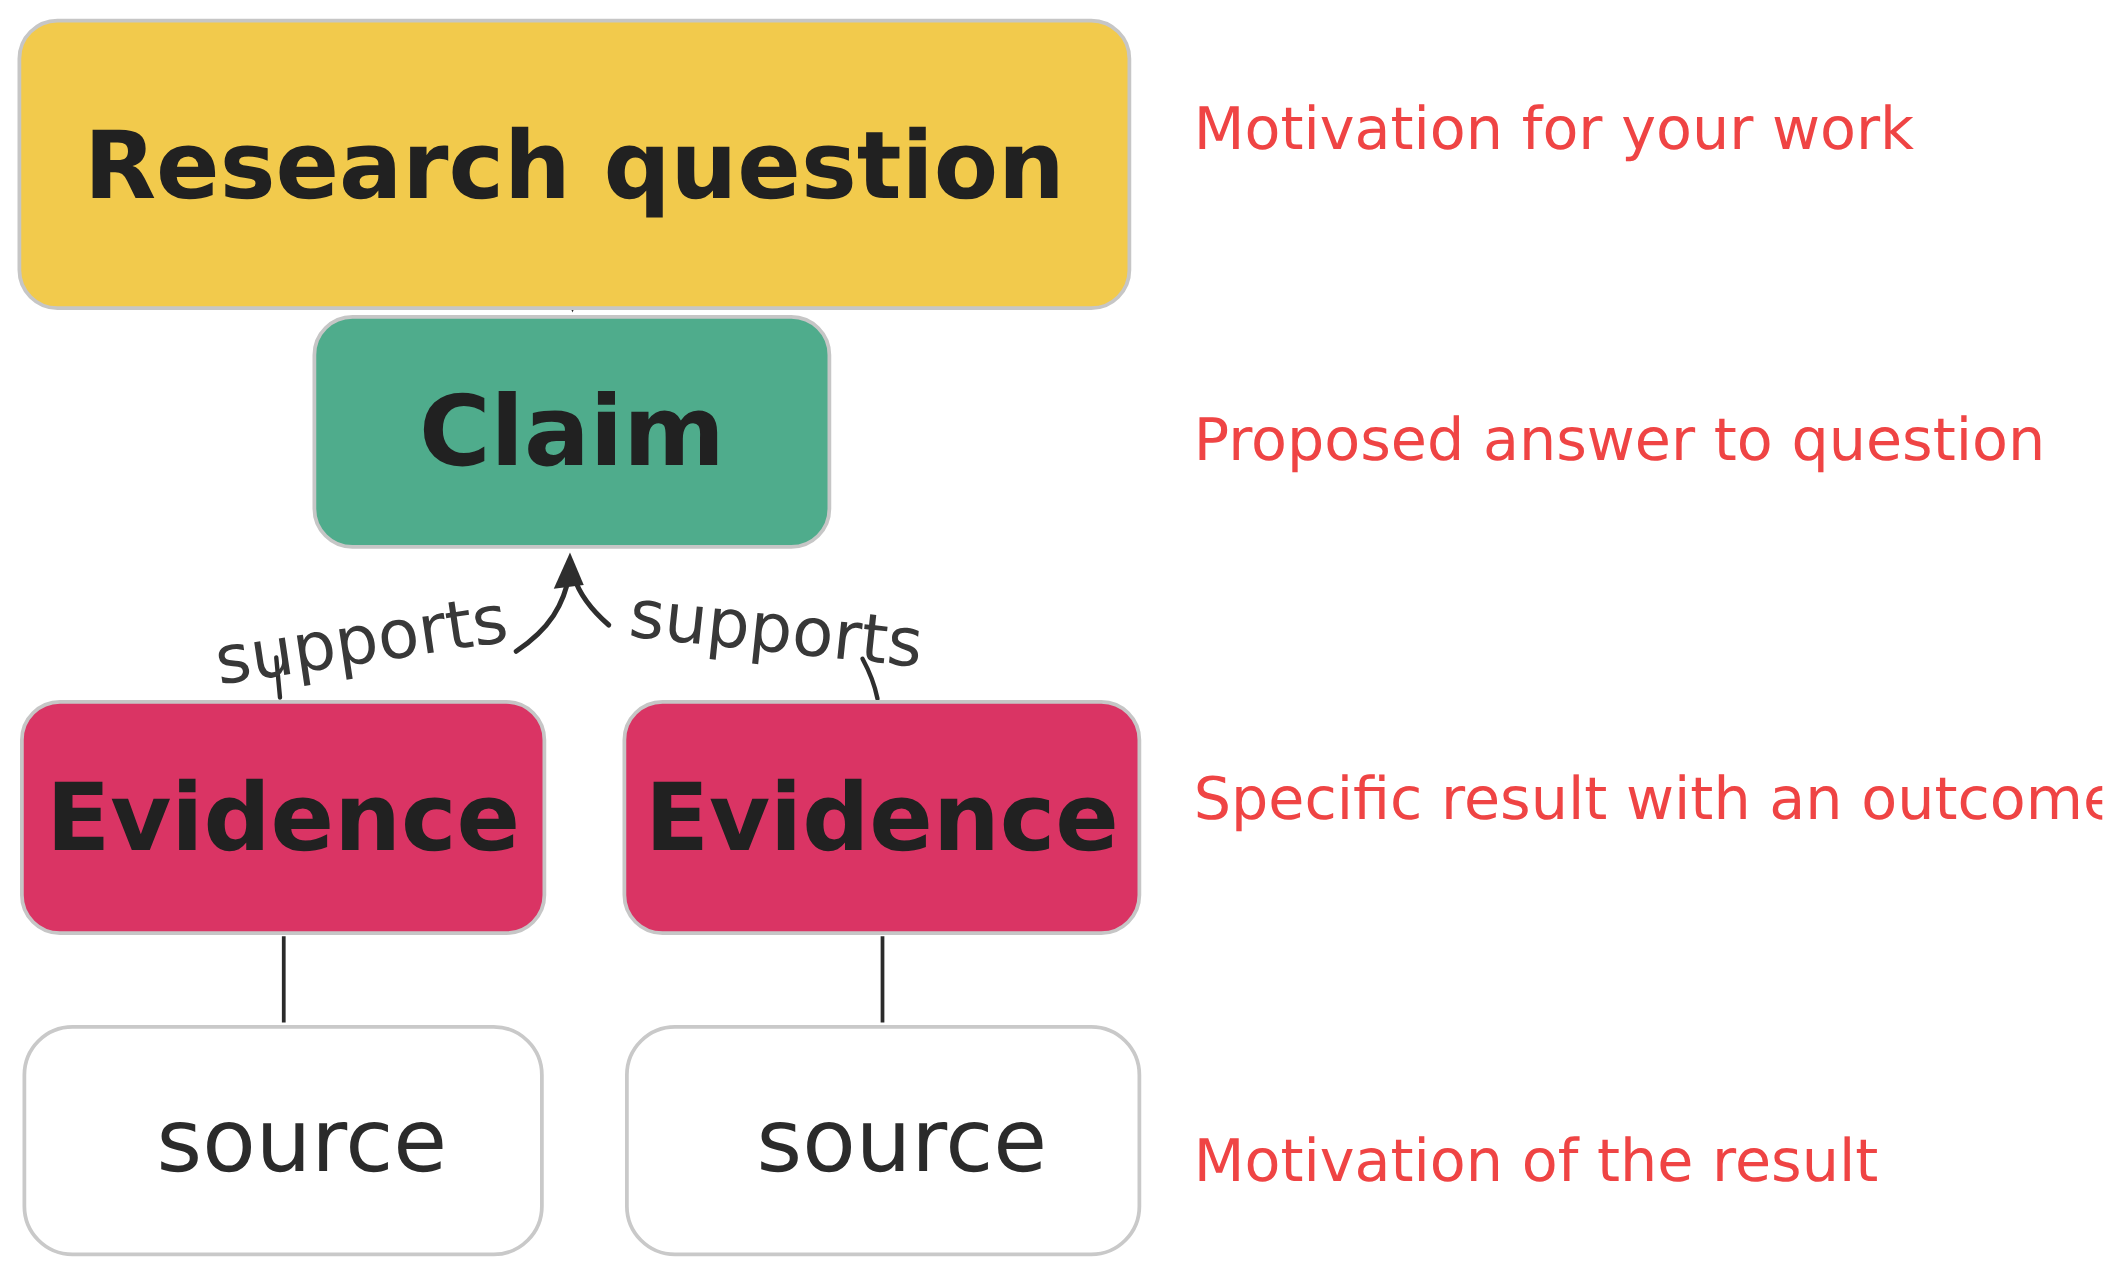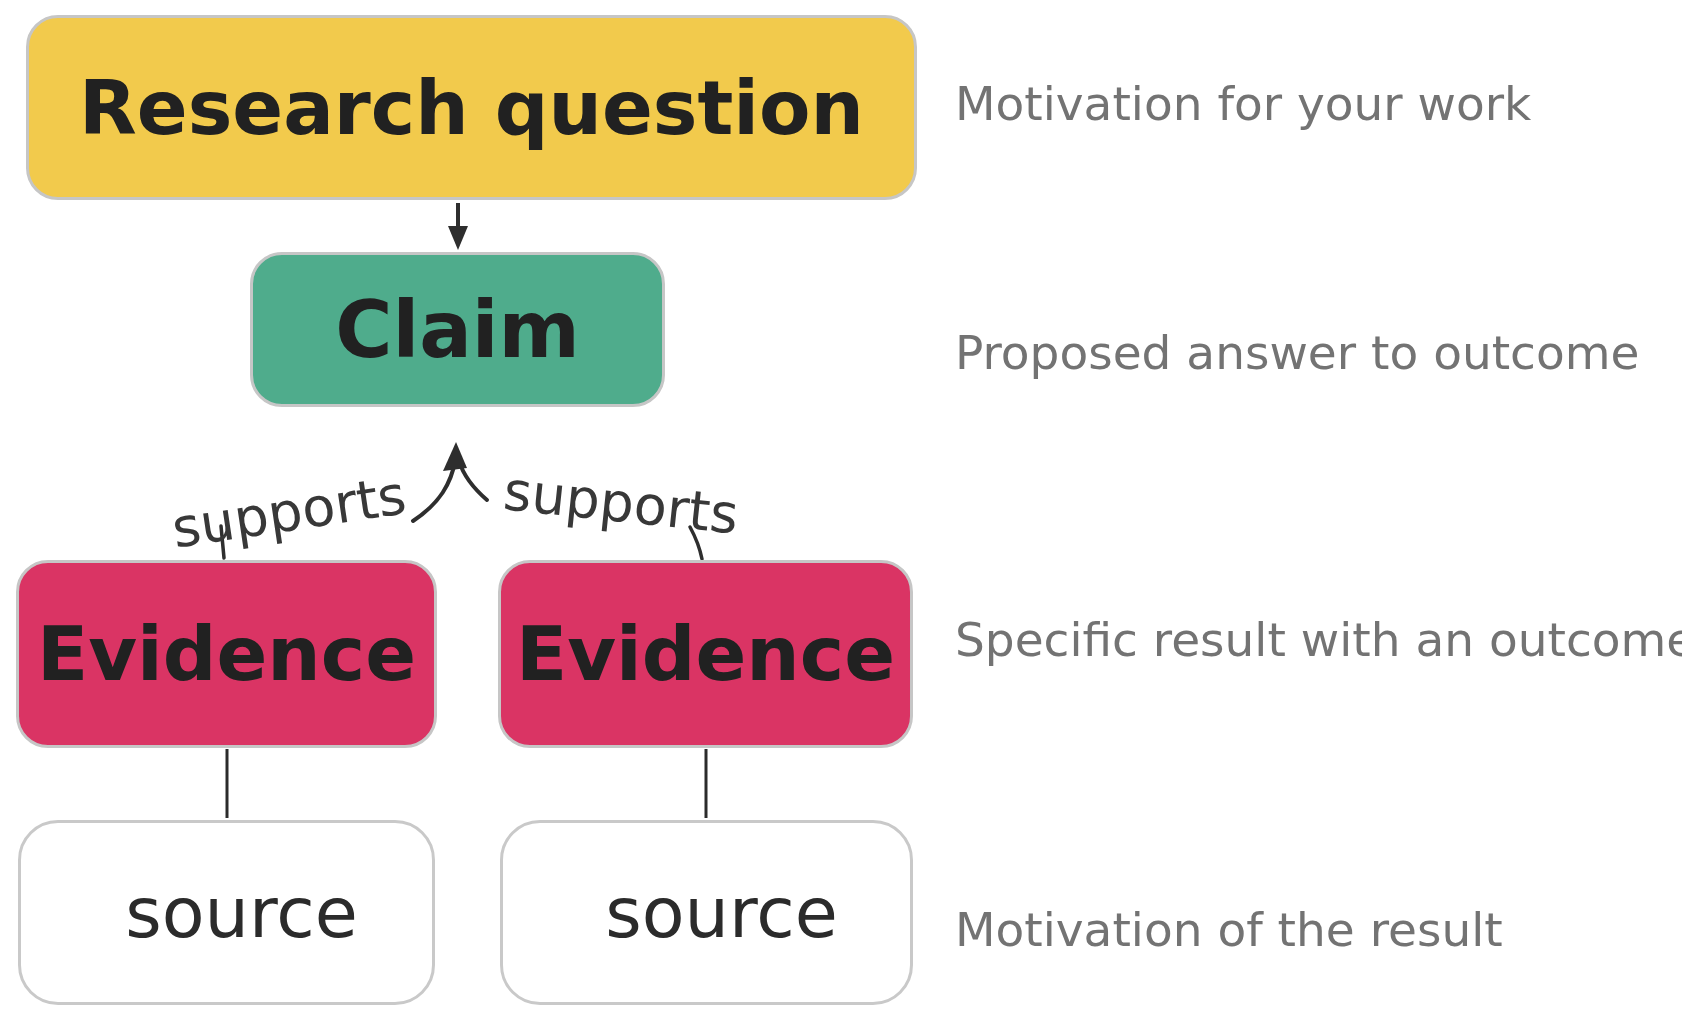--- a/index.html
+++ b/index.html
@@ -13,36 +13,36 @@
   .node{
     position:absolute;
     display:flex;align-items:center;justify-content:center;
     border:3px solid #c6c6c6;
     box-sizing:border-box;
     color:#212121;
     text-align:center;
   }
   .node.big{border-radius:32px;font-weight:bold;}
   .node.src{border-radius:40px;border-color:#c9c9c9;background:#ffffff;font-weight:400;color:#2b2b2b;padding-left:30px;}
-  #research-question{left:26px;top:15px;width:891px;height:185px;font-size:75px;}
-  #claim{left:250px;top:252px;width:415px;height:155px;font-size:78px;}
+  #research-question{left:14px;top:15px;width:891px;height:233px;font-size:75px;}
+  #claim{left:250px;top:252px;width:415px;height:187px;font-size:78px;}
   #evidence-left{left:16px;top:560px;width:421px;height:188px;font-size:75px;}
   #evidence-right{left:498px;top:560px;width:415px;height:188px;font-size:75px;}
   #source-left{left:18px;top:820px;width:417px;height:185px;font-size:70px;}
   #source-right{left:500px;top:820px;width:413px;height:185px;font-size:70px;}
   .edge-label{
     position:absolute;
     font-size:54px;color:#383838;
     white-space:nowrap;
   }
   #supports-left{left:289px;top:512px;transform:translate(-50%,-50%) rotate(-8.5deg);}
   #supports-right{left:621px;top:503px;transform:translate(-50%,-50%) rotate(6deg);}
   .annotation{
     position:absolute;left:955px;
-    font-size:47px;line-height:1.2;color:#737373;
+    font-size:47px;line-height:1.2;color:#ef4444;
     white-space:nowrap;
   }
   #annotation-motivation{top:76px;}
   #annotation-proposed{top:325px;}
   #annotation-specific{top:612px;}
   #annotation-provenance{top:902px;}
   #connector-layer{position:absolute;left:0;top:0;}
 </style>
 </head>
 <body>
@@ -90,17 +90,17 @@
   </div>
 
   <div class="node src" id="source-right" style="background-color: rgb(255, 255, 255);">
     <span>source</span>
   </div>
 
   <div class="edge-label" id="supports-left">supports</div>
   <div class="edge-label" id="supports-right">supports</div>
 
   <div class="annotation" id="annotation-motivation">Motivation for your work</div>
-  <div class="annotation" id="annotation-proposed">Proposed answer to outcome</div>
+  <div class="annotation" id="annotation-proposed">Proposed answer to question</div>
   <div class="annotation" id="annotation-specific">Specific result with an outcome</div>
   <div class="annotation" id="annotation-provenance">Motivation of the result</div>
 
 </div>
 
 </body></html>

